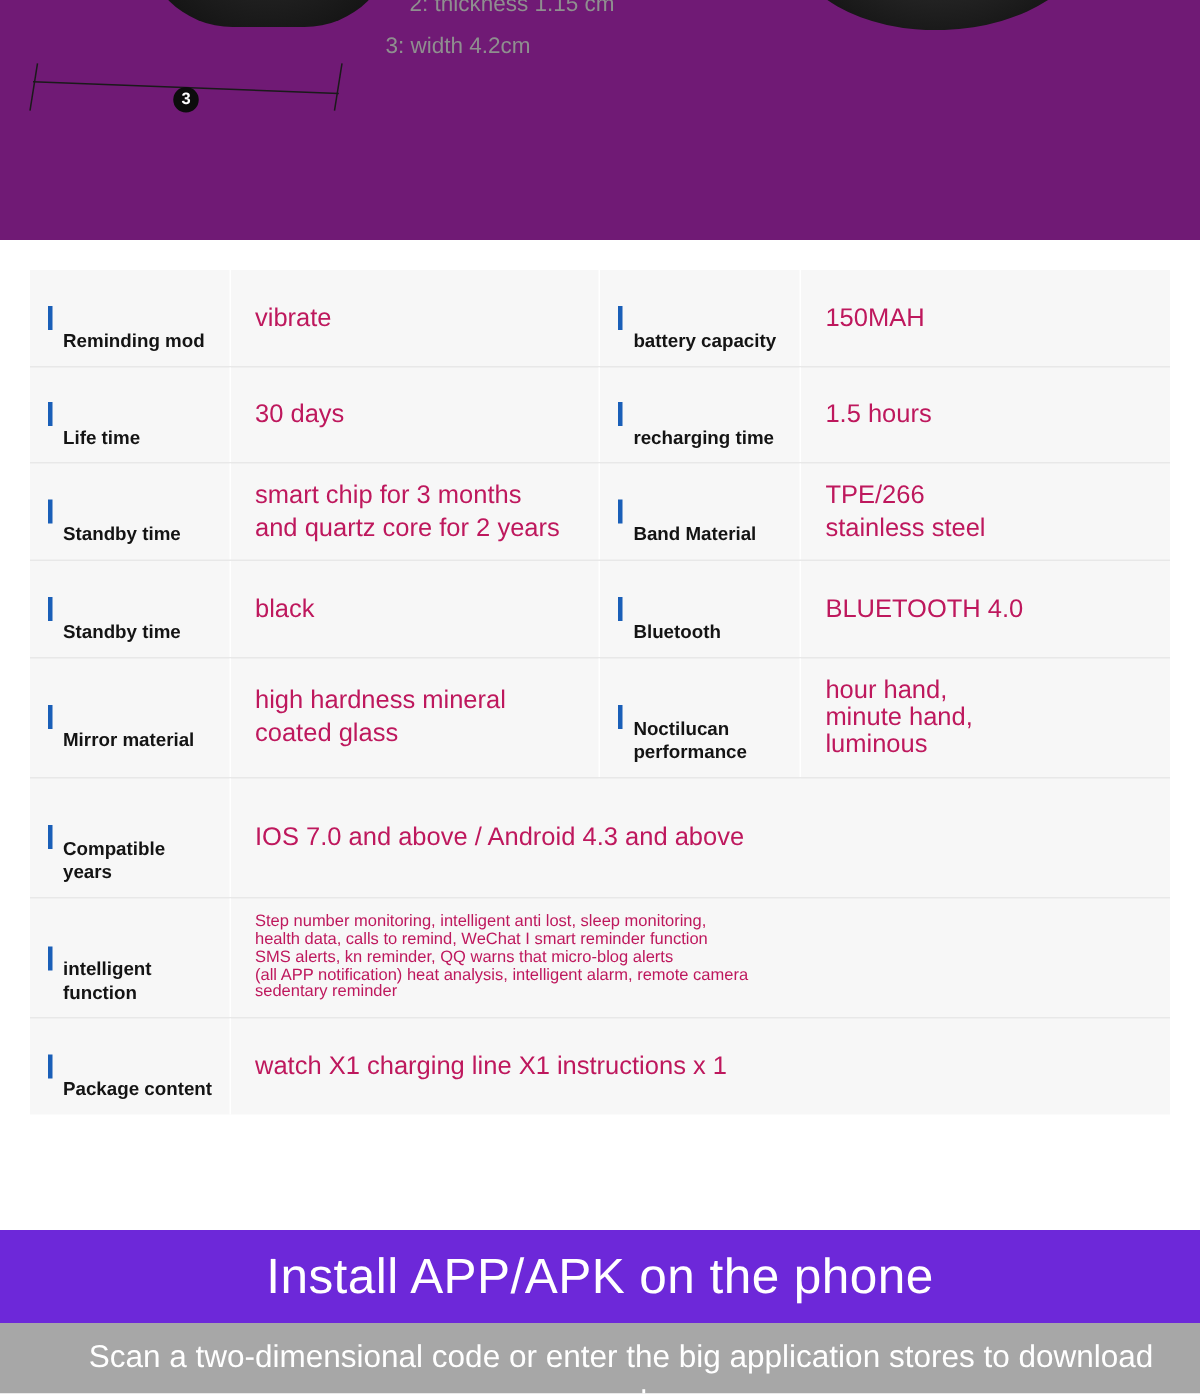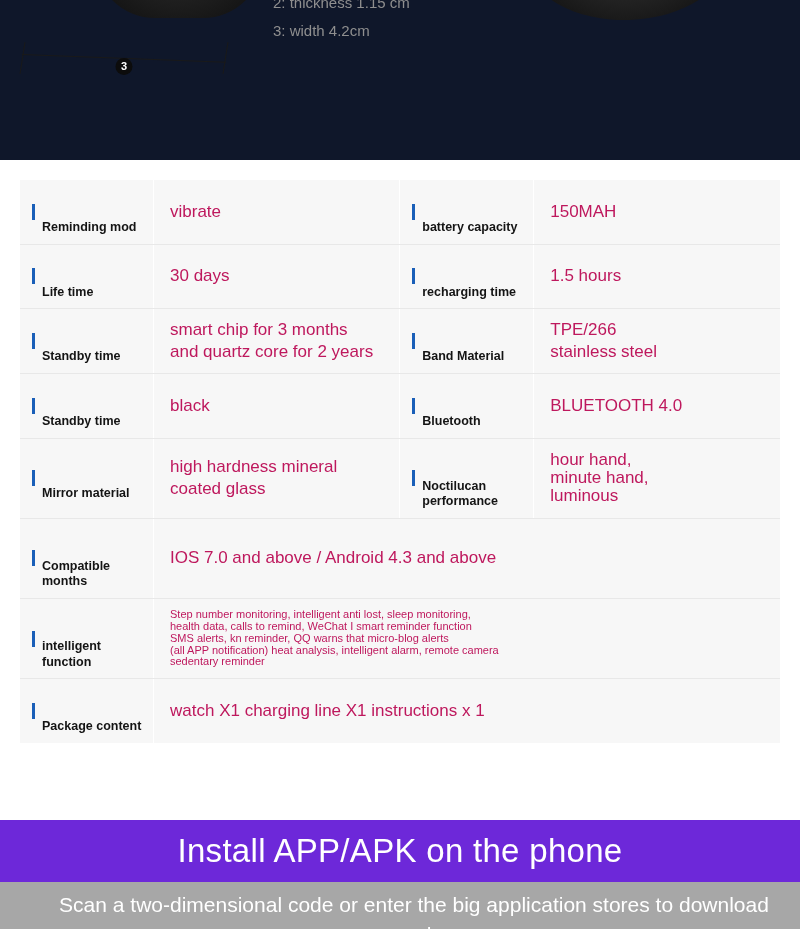--- a/index.html
+++ b/index.html
@@ -13,21 +13,21 @@
     overflow: hidden;
     font-family: "Liberation Sans", sans-serif;
     position: relative;
   }
 
   
   .top-area {
     position: relative;
     width: 800px;
     height: 160px;
-    background: #0f172a;
+    background: #701a75;
     overflow: hidden;
   }
   .watch-photo {
     position: absolute;
     background: #1a1a1a;
     overflow: hidden;
   }
   .watch-left {
     left: 95px;
     top: -78px;
@@ -67,21 +67,21 @@
     border-radius: 0 0 34px 34px;
   }
 
   .dim-text {
     position: absolute;
     color: #8f8f8f;
     font-size: 15px;
     white-space: nowrap;
   }
   .dim-text.t1 { left: 273px; top: -6px; }
-  .dim-text.t2 { left: 273px; top: 22px; text-align: right; }
+  .dim-text.t2 { left: 257px; top: 22px; text-align: right; }
 
   
   .dim-line-wrap {
     position: absolute;
     left: 20px;
     top: 42px;
     width: 208px;
     height: 40px;
   }
   .dim-line-wrap .tick {
@@ -365,21 +365,21 @@
 minute hand,
 luminous</div>
       </td>
     </tr>
 
     <tr>
       <td class="cell-label">
         <div class="label-inner">
           <span class="accent-bar"></span>
           <span class="label-text">Compatible
- months</span>
+ years</span>
         </div>
       </td>
       <td class="cell-value last" colspan="3">
         <div class="value-text">IOS 7.0 and above / Android 4.3 and above</div>
       </td>
     </tr>
 
     <tr>
       <td class="cell-label">
         <div class="label-inner">

